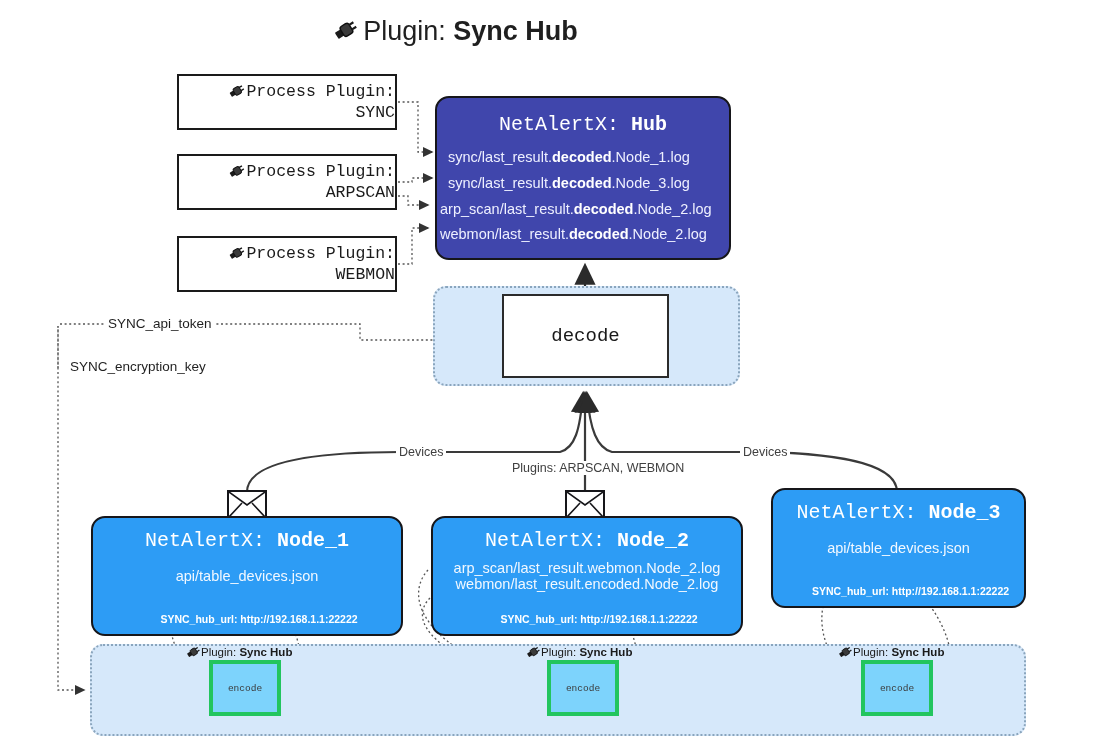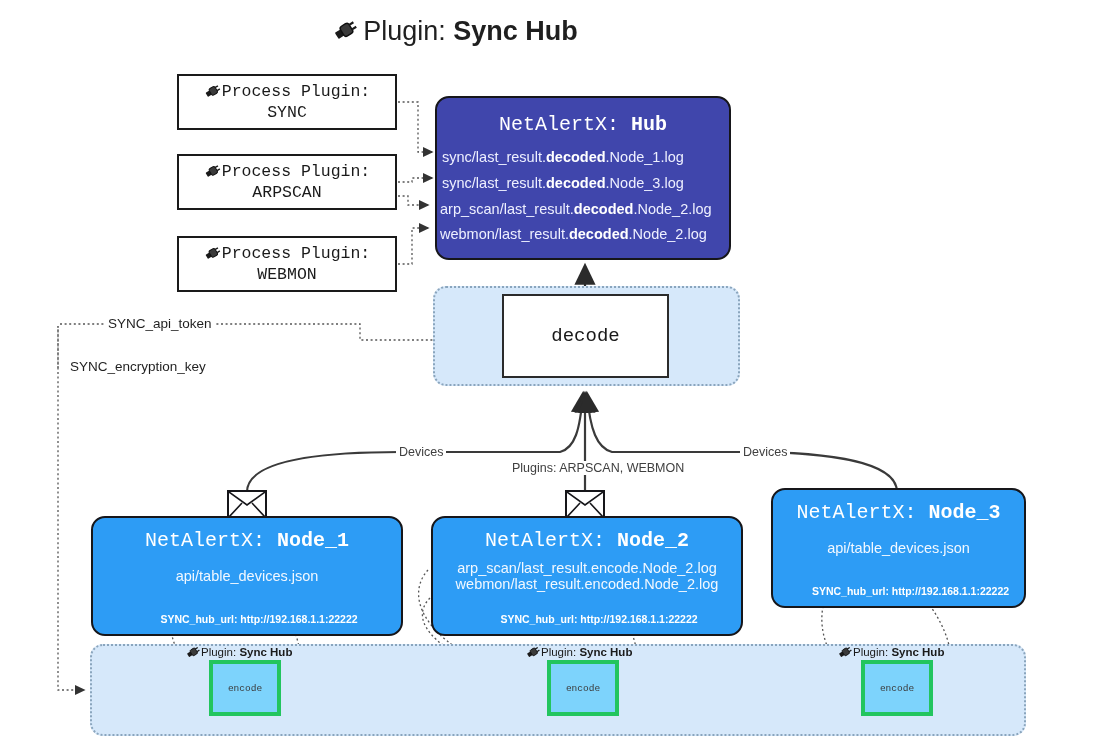--- a/index.html
+++ b/index.html
@@ -45,21 +45,21 @@
     position: absolute;
     width: 220px;
     height: 56px;
     border: 2px solid #1a1a1a;
     background: #ffffff;
     font-family: "Liberation Mono", monospace;
     font-size: 16.5px;
     color: #1a1a1a;
     display: flex;
     flex-direction: column;
-    align-items: center;
+    align-items: flex-end;
     justify-content: center;
     line-height: 1.28;
   }
   .proc-line1 { display: flex; align-items: center; }
   .proc-line2 { }
 
   
   #hub-url {
     position: absolute;
     left: 435px; top: 76px;
@@ -86,21 +86,21 @@
     margin-top: 7px;
     margin-bottom: 9px;
     white-space: nowrap;
   }
   #hub .hub-title b { font-weight: 700; }
   .hub-log {
     font-size: 14.5px;
     color: #eef0ff;
     line-height: 1.78;
     white-space: nowrap;
-    padding-left: 5px;
+    padding-left: 11px;
   }
   .hub-log b { font-weight: 700; color: #ffffff; }
   .hub-log.wide { padding-left: 3px; }
 
   
   #decode-group {
     position: absolute;
     left: 433px; top: 286px;
     width: 307px; height: 100px;
     background: #d6e8fa;
@@ -366,21 +366,21 @@
     </div>
     <div class="node-line" style="margin-top:16px;">api/table_devices.json</div>
     <div class="node-url">SYNC_hub_url: http://192.168.1.1:22222</div>
   </div>
 
   <div class="node" style="left:431px; top:516px; width:312px; height:120px;">
     <div class="node-title">
       <span>NetAlertX:</span>
       <b>Node_2</b>
     </div>
-    <div class="node-line" style="margin-top:8px;">arp_scan/last_result.encode.Node_2.log</div>
+    <div class="node-line" style="margin-top:8px;">arp_scan/last_result.webmon.Node_2.log</div>
     <div class="node-line" style="">webmon/last_result.encoded.Node_2.log</div>
     <div class="node-url">SYNC_hub_url: http://192.168.1.1:22222</div>
   </div>
 
   <div class="node" style="left:771px; top:488px; width:255px; height:120px;">
     <div class="node-title">
       <span>NetAlertX:</span>
       <b>Node_3</b>
     </div>
     <div class="node-line" style="margin-top:16px;">api/table_devices.json</div>

